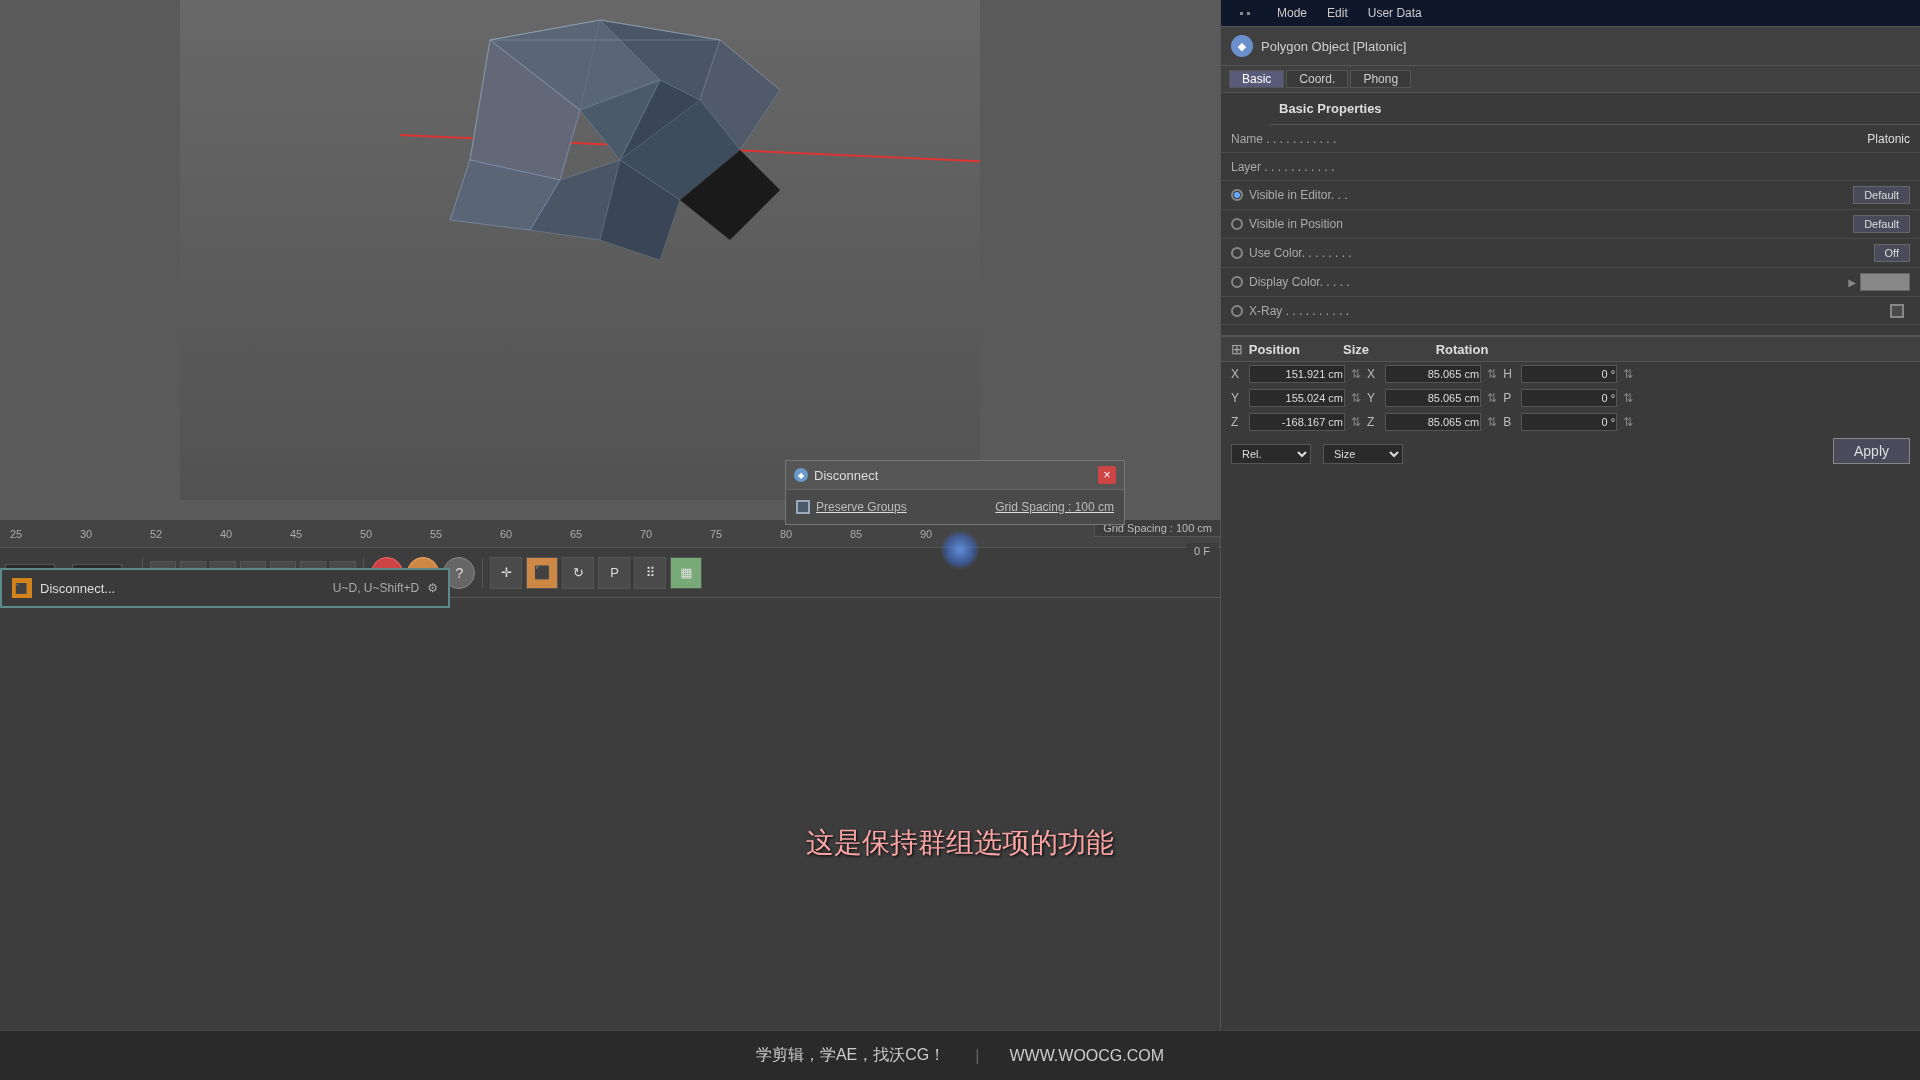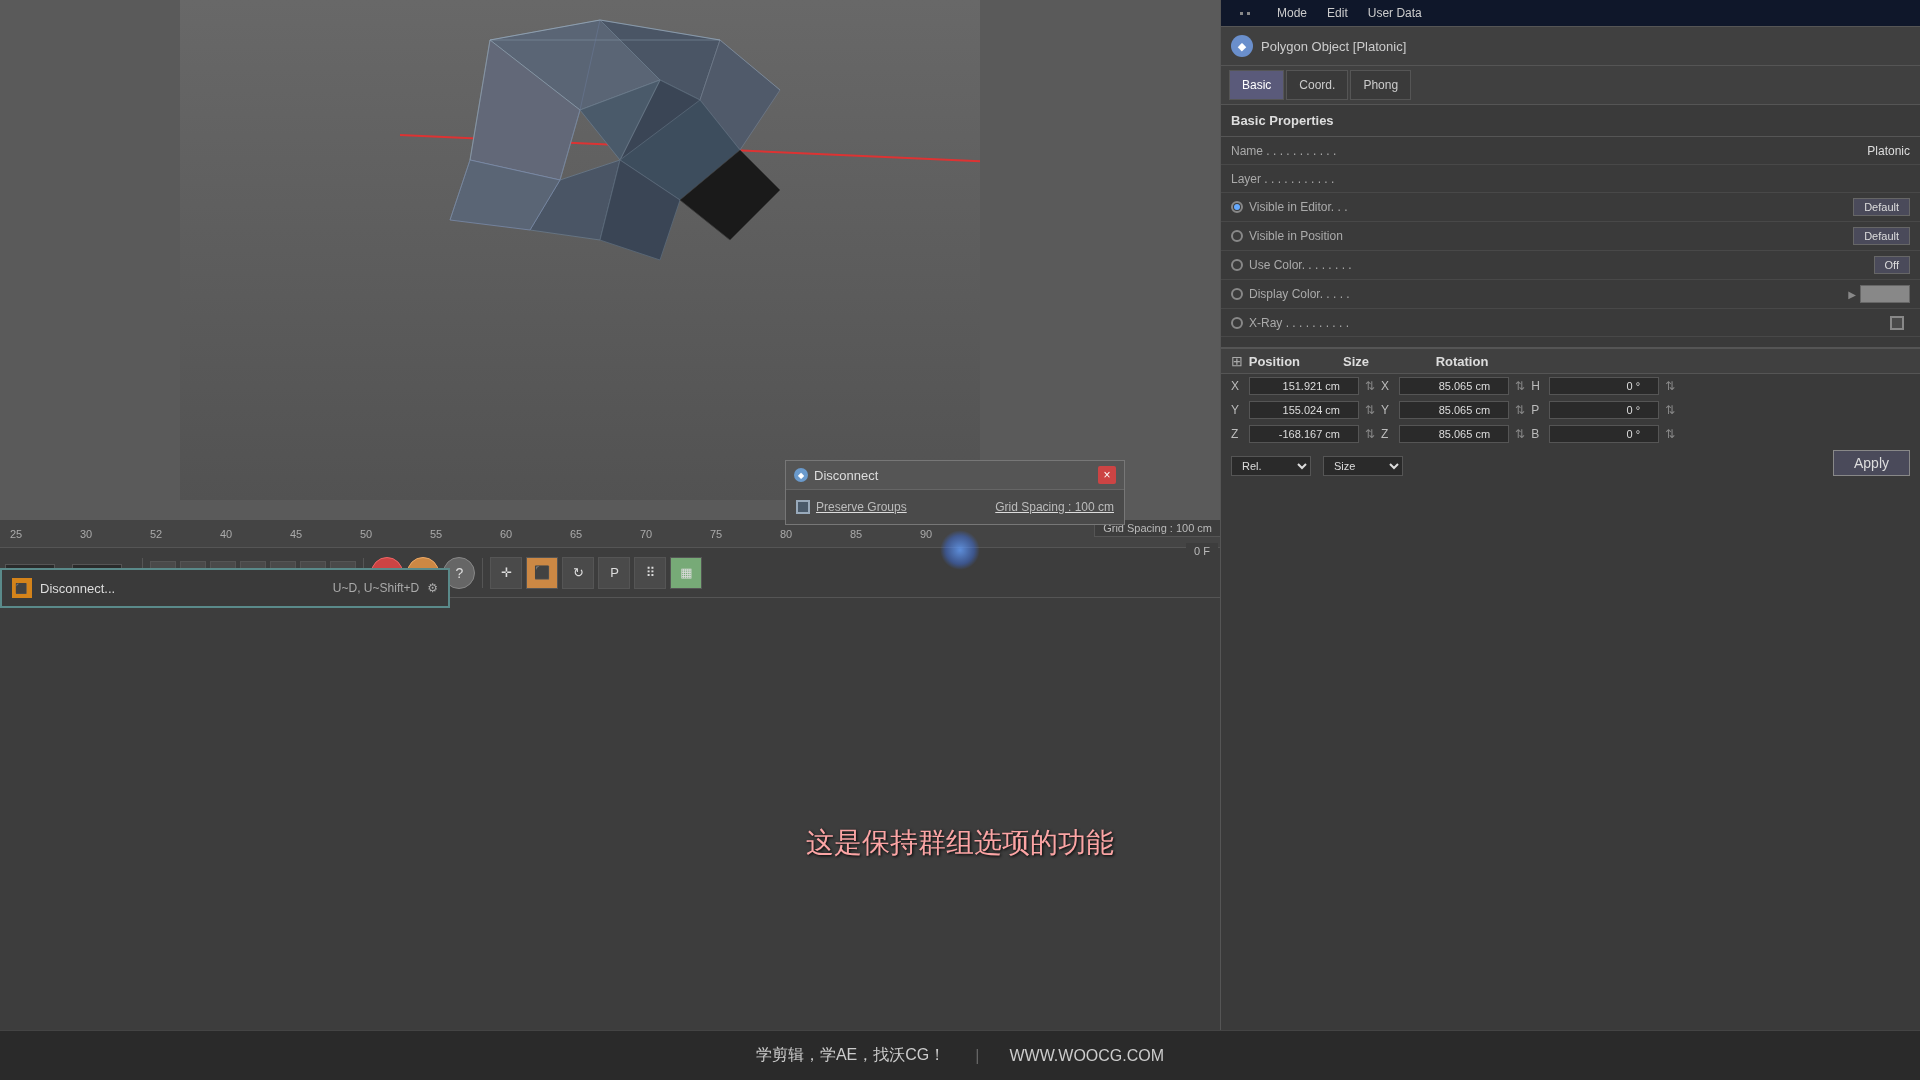--- a/index.html
+++ b/index.html
@@ -188,39 +188,40 @@
 
     .props-tabs {
       display: flex;
       gap: 2px;
       padding: 4px 8px;
       background: #404040;
       border-bottom: 1px solid #555;
     }
 
     .props-tab {
-      padding: 7px 12px;
+      padding: 1px 12px;
       background: #3a3a3a;
       border: 1px solid #555;
       color: #ccc;
       cursor: pointer;
       font-size: 12px;
     }
 
     .props-tab.active {
       background: #5a5a7a;
       color: white;
     }
 
     .basic-props-header {
       padding: 8px 10px;
       font-size: 13px;
       font-weight: bold;
       color: #ddd;
       border-bottom: 1px solid #555;
+      margin-left: 48px;
     }
 
     .props-row {
       display: flex;
       align-items: center;
       padding: 5px 10px;
       border-bottom: 1px solid #484848;
       min-height: 28px;
     }
 
@@ -291,23 +292,23 @@
     .coord-axis {
       color: #bbb;
       font-size: 12px;
       width: 12px;
     }
 
     .coord-field {
       background: #2a2a2a;
       border: 1px solid #555;
       color: #ddd;
-      padding: 2px 18px;
+      padding: 2px 1px;
       font-size: 11px;
-      width: 110px;
+      width: 96px;
       text-align: right;
     }
 
     .coord-stepper {
       color: #888;
       font-size: 12px;
       cursor: pointer;
     }
 
     

